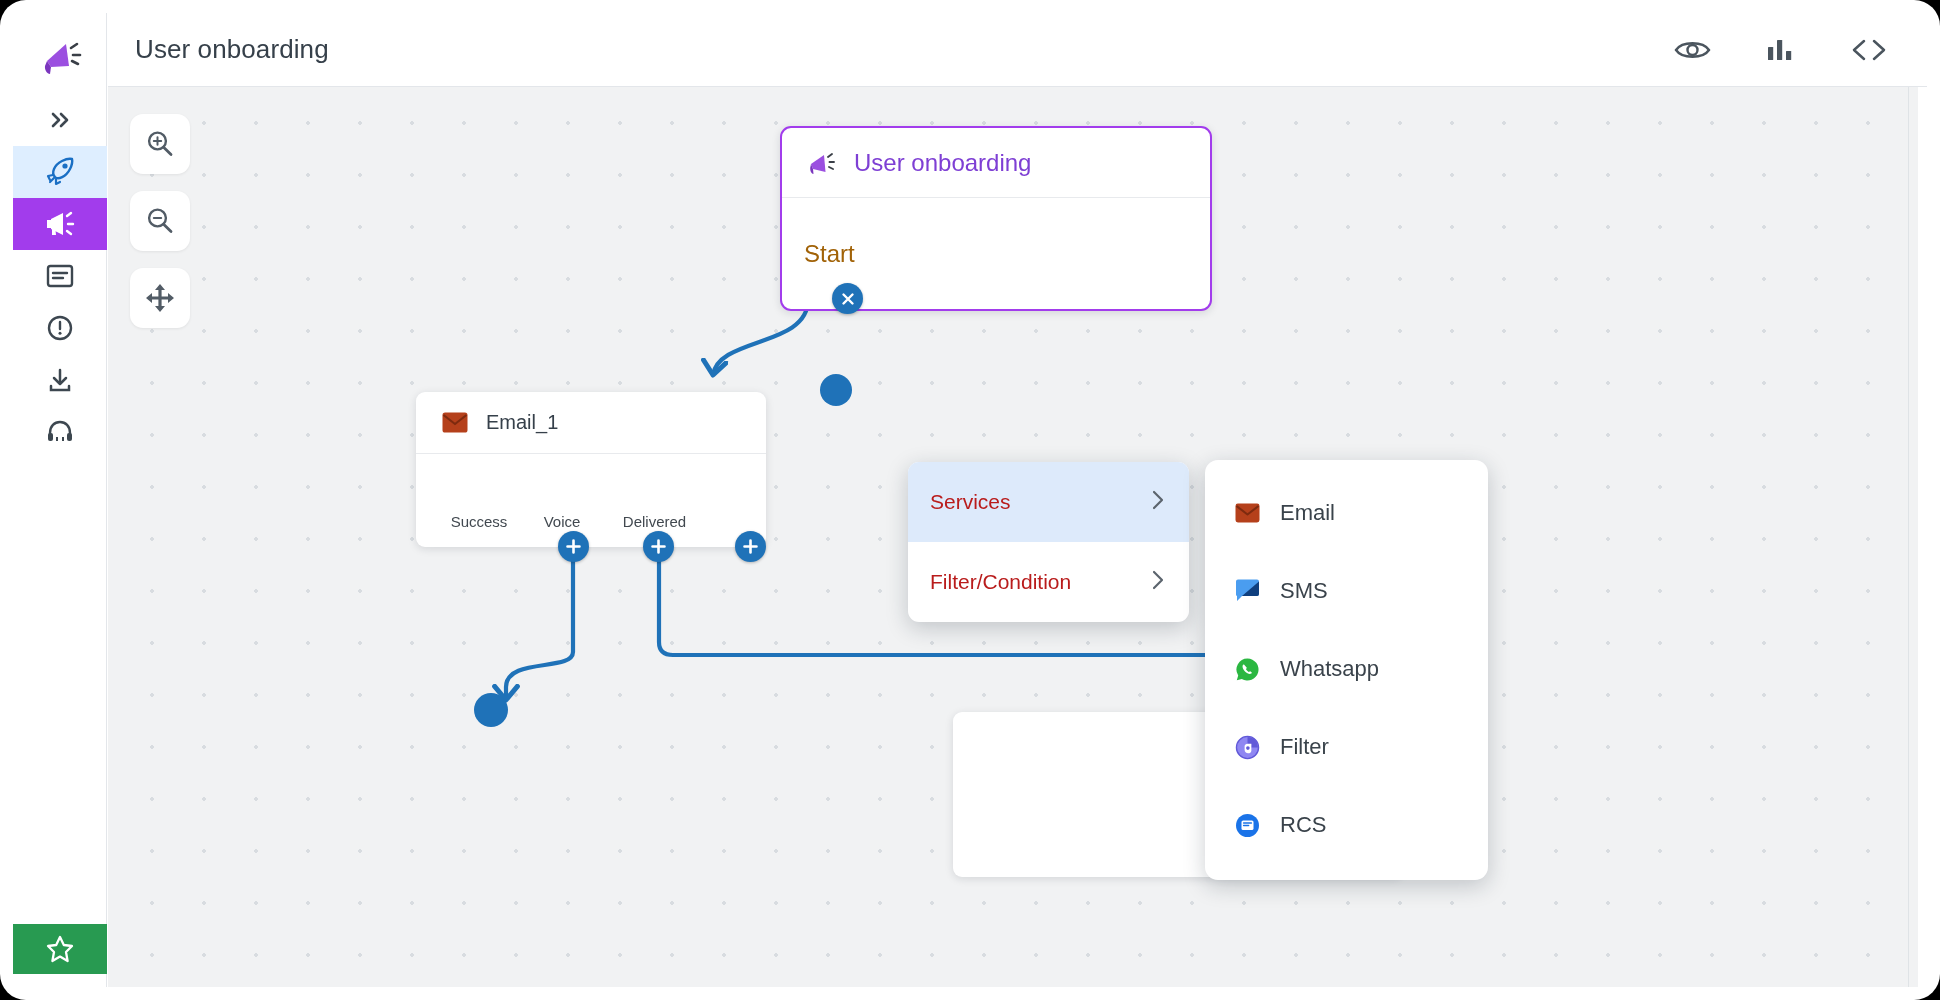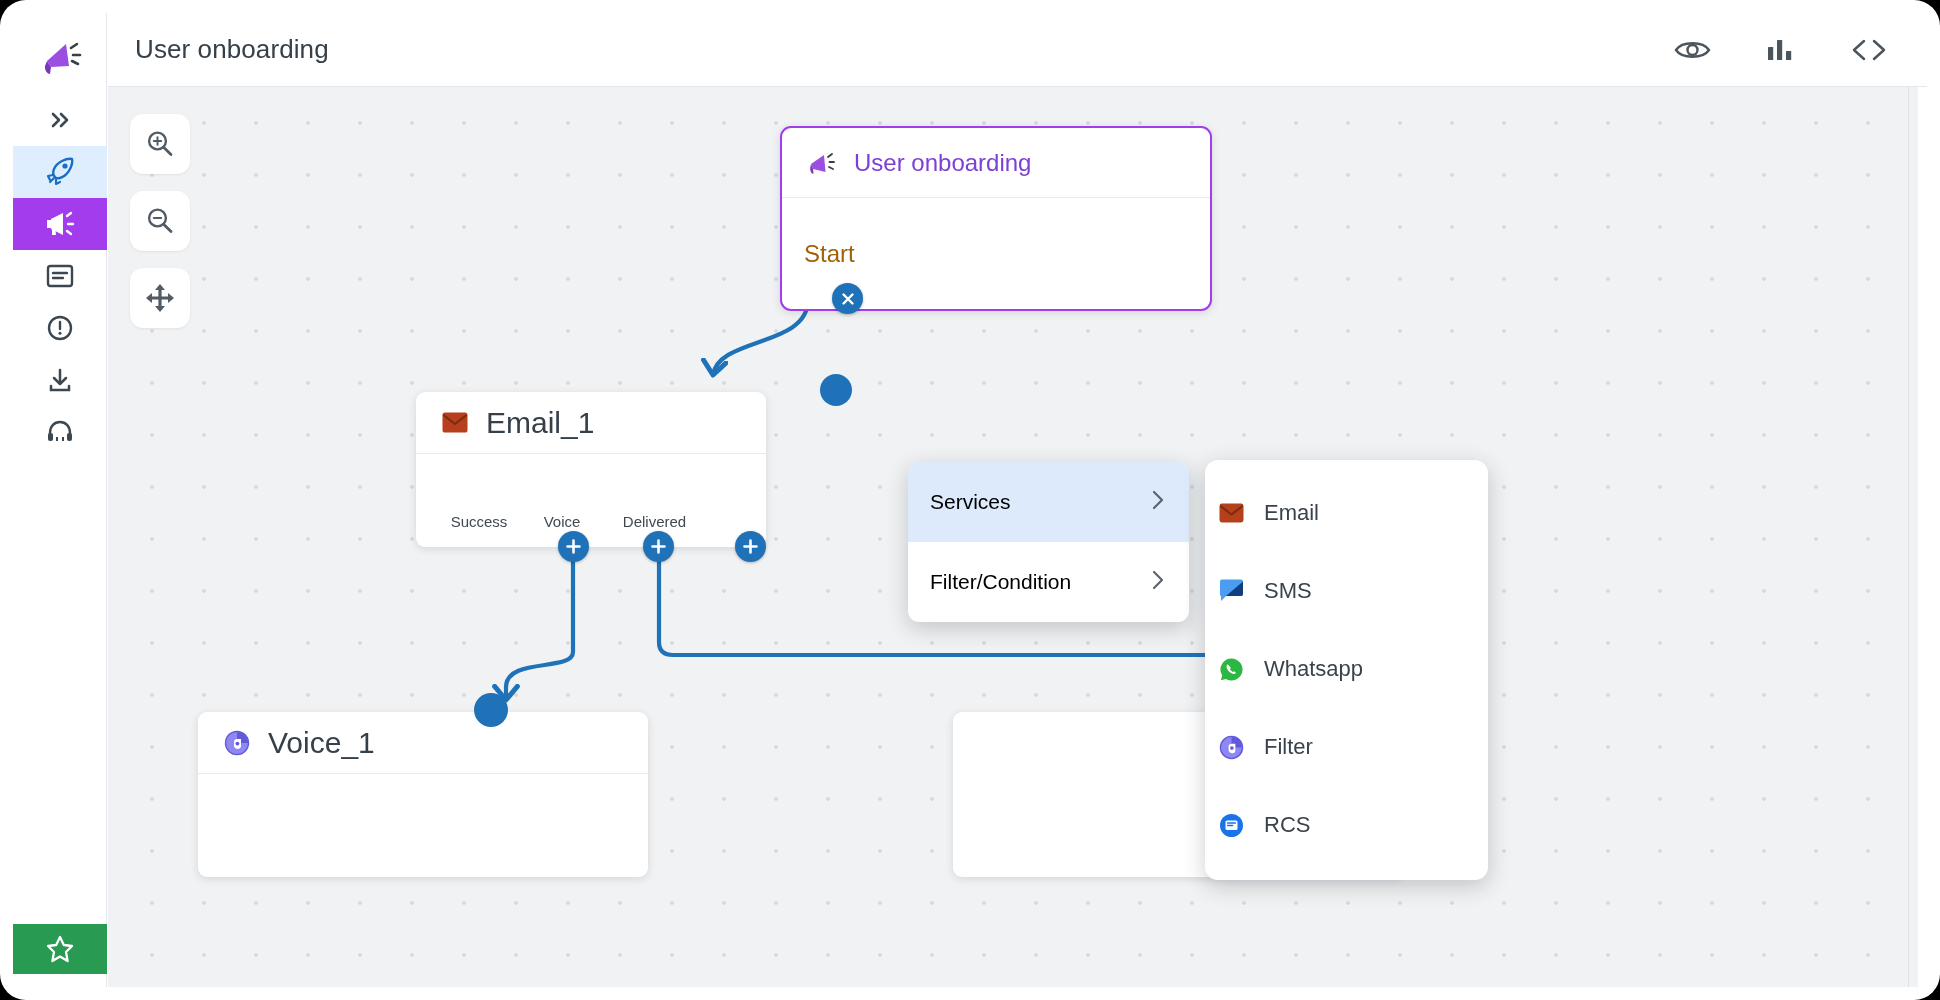--- a/index.html
+++ b/index.html
@@ -144,21 +144,21 @@
     border-radius: 11px;
   }
   .node-head {
     height: 62px;
     display: flex; align-items: center;
     padding-left: 26px;
     gap: 18px;
     border-bottom: 1px solid #e8eaed;
   }
   .node-head-title {
-    font-size: 30px;
+    font-size: 20px;
     color: #36404a;
   }
   .node.start .node-head { height: 70px; border-bottom: 1px solid #e8eaed; }
   .node.start .node-head-title { color: #7e3fd4; font-size: 24px; }
   .node-body { position: relative; }
   .start-label {
     font-size: 24px;
     color: #a16207;
     padding: 42px 0 0 22px;
   }
@@ -203,40 +203,40 @@
     border-radius: 11px;
     box-shadow: 0 6px 22px rgba(25,35,50,0.22);
     z-index: 60;
     overflow: hidden;
   }
   .ctx-item {
     height: 80px;
     display: flex; align-items: center;
     padding: 0 24px 0 22px;
     font-size: 21px;
-    color: #000000;
+    color: #b91c1c;
     cursor: pointer;
   }
   .ctx-item.highlight { background: #ddeafb; }
   .ctx-chevron { margin-left: auto; color: #5b646d; font-size: 20px; }
 
   #sub-menu {
     position: absolute;
     left: 1097px; top: 373px;
     width: 283px;
     background: #ffffff;
     border-radius: 13px;
     box-shadow: 0 6px 22px rgba(25,35,50,0.22);
     z-index: 61;
     padding: 14px 0 16px 0;
   }
   .sub-item {
     height: 78px;
     display: flex; align-items: center;
-    padding-left: 14px;
+    padding-left: 30px;
     gap: 20px;
     font-size: 22px;
     color: #3a434b;
     cursor: pointer;
   }
   .sub-item-label { line-height: 1; }
 
   .ico { display: inline-flex; align-items: center; justify-content: center; }
 </style>
 </head>
@@ -446,34 +446,20 @@
       <svg width="17" height="17" viewBox="0 0 17 17">
         <path d="M8.5 2.5 L8.5 14.5 M2.5 8.5 L14.5 8.5" stroke="#ffffff" stroke-width="2.6" stroke-linecap="round"></path>
       </svg>
     </div>
     <div class="handle handle-plus" style="left:627px; top:444px;">
       <svg width="17" height="17" viewBox="0 0 17 17">
         <path d="M8.5 2.5 L8.5 14.5 M2.5 8.5 L14.5 8.5" stroke="#ffffff" stroke-width="2.6" stroke-linecap="round"></path>
       </svg>
     </div>
 
-    <div class="node" style="left:90px; top:625px; width:450px; height:165px;">
-      <div class="node-head">
-        <span class="ico">
-          <svg width="26" height="26" viewBox="0 0 26 26">
-            <circle cx="13" cy="13" r="11.5" fill="#8f87f2" stroke="#6159d8" stroke-width="1.4"></circle>
-            <path d="M13 2 L13 13 L24 13 A11 11 0 0 0 13 2 Z" fill="#6159d8"></path>
-            <path d="M10 11.5 C10 10 11.4 9 13 9 L17 9 L17 16 C17 18 15.4 19 13.6 19 C11.6 19 10 17.6 10 15.6 Z" fill="#ffffff"></path>
-            <circle cx="13.4" cy="13.6" r="1.9" fill="#6159d8"></circle>
-          </svg>
-        </span>
-        <span class="node-head-title">Voice_1</span>
-      </div>
-      <div class="node-body" style="height:100px;"></div>
-    </div>
     <div class="handle handle-dot" style="left:366px; top:606px; width:34px; height:34px;"></div>
 
     <div class="node" style="left:845px; top:625px; width:450px; height:165px;">
       <div class="node-body" style="height:100px;"></div>
     </div>
     <div class="handle handle-dot" style="left:1120px; top:606px; width:34px; height:34px;"></div>
 
     <div id="ctx-menu">
       <div class="ctx-item highlight">
         <span>Services</span>

